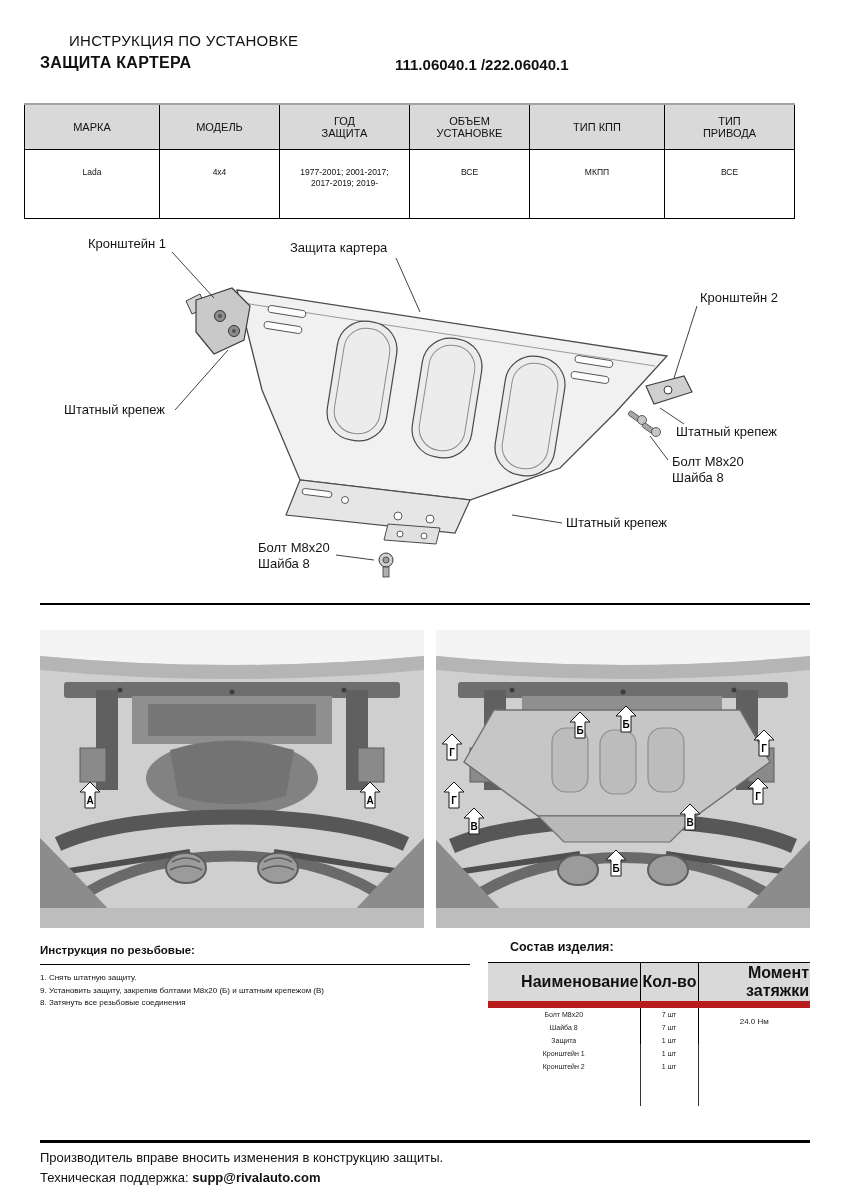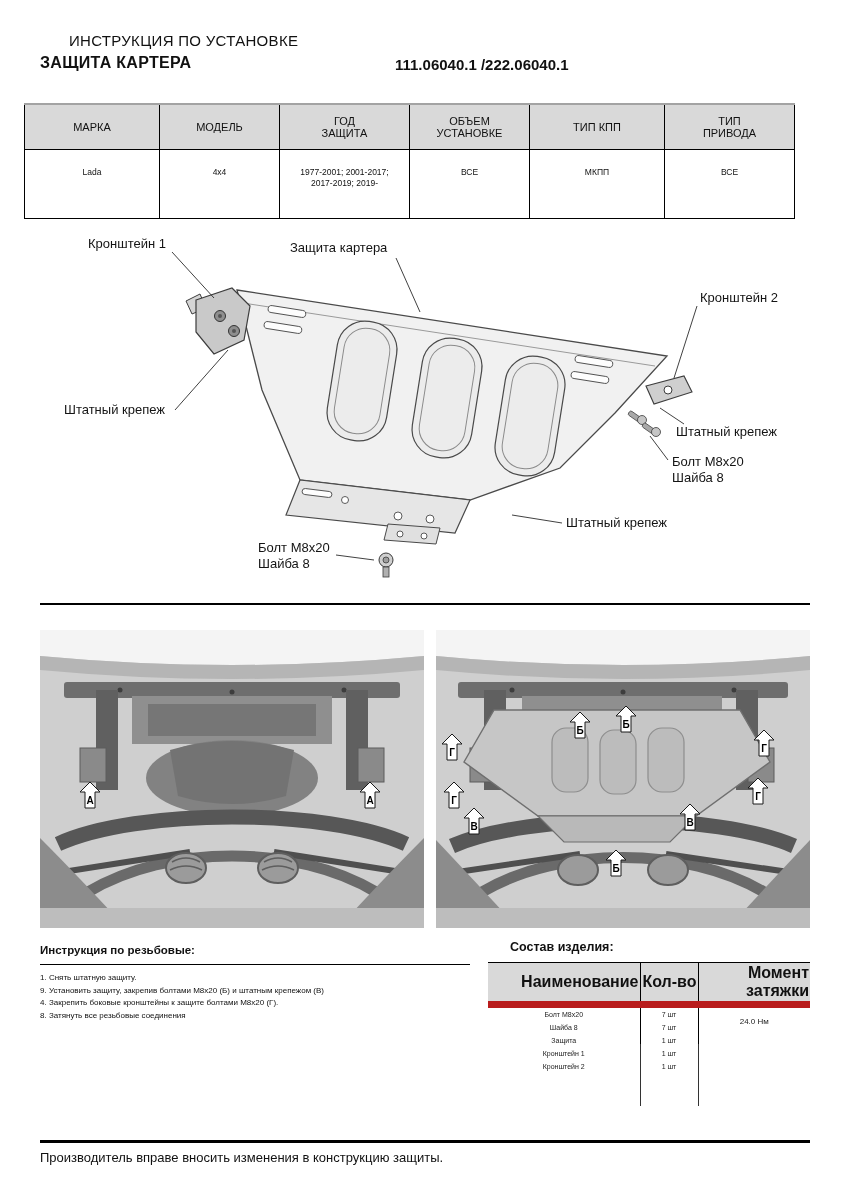--- a/index.html
+++ b/index.html
@@ -288,21 +288,20 @@
       <path d="M10,0 L20,10 L15,10 L15,26 L5,26 L5,10 L0,10 Z" fill="#fff" stroke="#1a1a1a" stroke-width="1"></path>
       <text class="marker-letter" x="10" y="22">Б</text>
     </g>
   </svg>
 
   <div class="abs inst-title">Инструкция по резьбовые:</div>
   <div class="abs inst-rule rule"></div>
   <div class="abs inst-steps">
     <div>1. Снять штатную защиту.</div>
     <div>9. Установить защиту, закрепив болтами М8х20 (Б) и штатным крепежом (В)</div>
-    <div>4. Закрепить боковые кронштейны к защите болтами М8х20 (Г).</div>
     <div>8. Затянуть все резьбовые соединения</div>
   </div>
 
   <div class="abs parts-title">Состав изделия:</div>
   <table class="parts-table">
     <colgroup>
       <col style="width:152px">
         <col style="width:58px">
         <col style="width:112px">
     </colgroup>
@@ -336,14 +335,18 @@
         <td>1 шт</td>
       </tr>
     </tbody>
   </table>
 
   <div class="abs vline" style="left:640px;top:1044px;height:62px"></div>
   <div class="abs vline" style="left:698px;top:1044px;height:62px"></div>
 
   <div class="abs footer-rule rule"></div>
   <div class="abs footer-l1">Производитель вправе вносить изменения в конструкцию защиты.</div>
+  <div class="abs footer-l2">
+    <span>Техническая поддержка:</span>
+    <b>supp@rivalauto.com</b>
+  </div>
 
 </div>
 
 </body></html>

